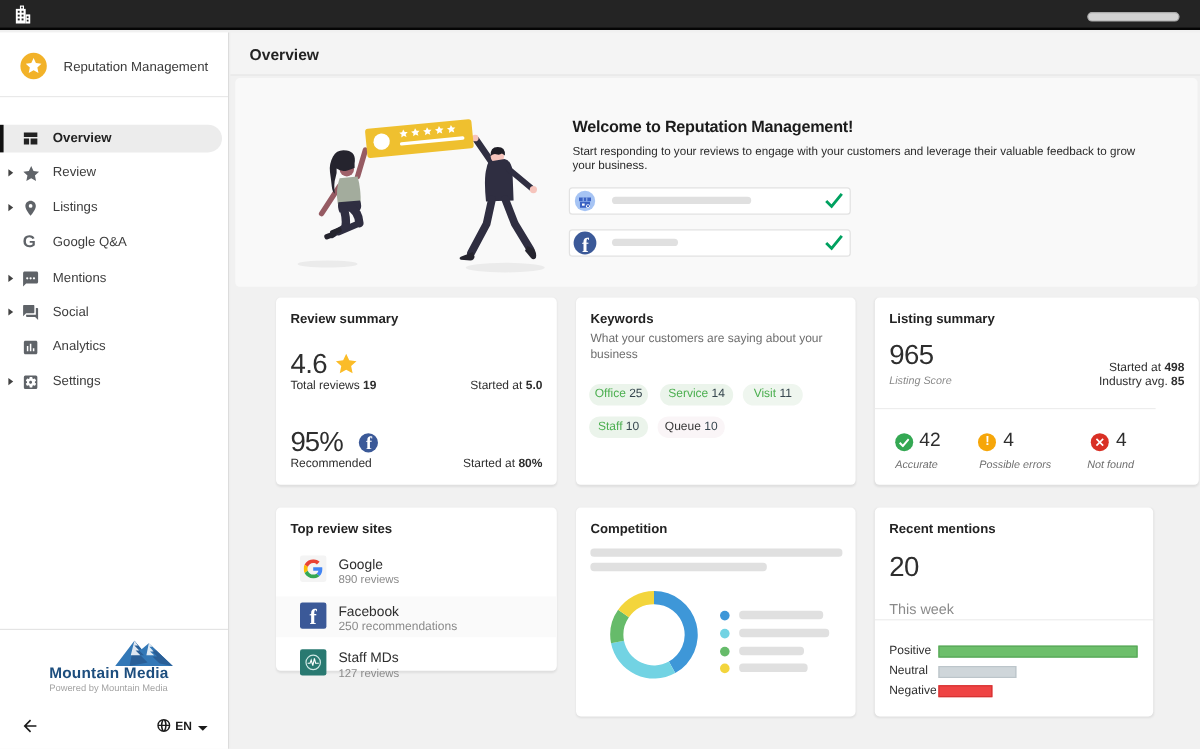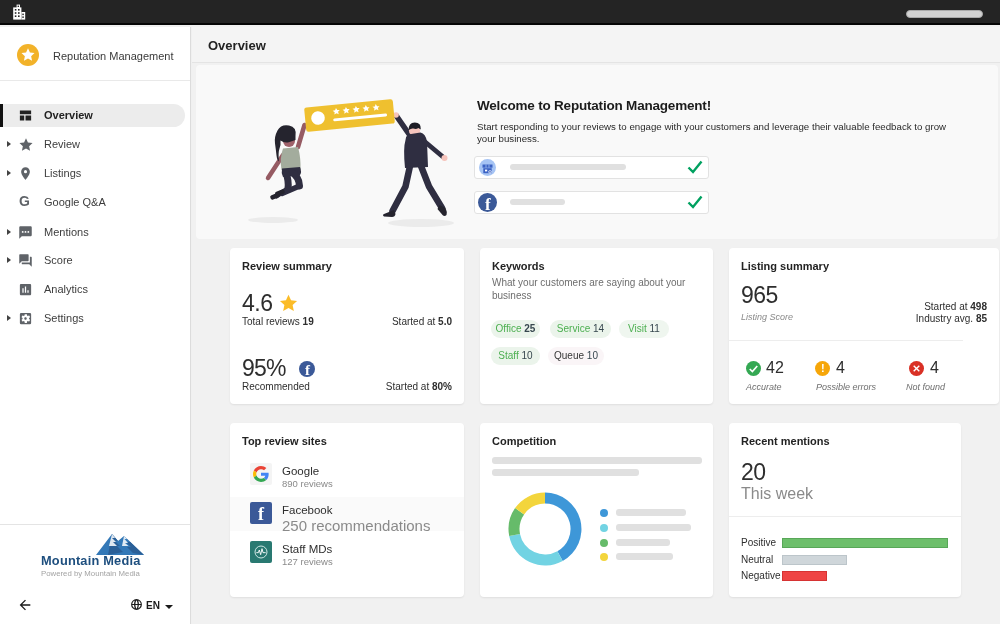--- a/index.html
+++ b/index.html
@@ -95,21 +95,21 @@
         <circle cx="12" cy="11" r="1.5" fill="#fff"></circle>
         <circle cx="16.5" cy="11" r="1.5" fill="#fff"></circle>
       </svg>
     <div class="lbl">Mentions</div>
   </div>
   <div class="mi" style="top:222px">
     <div class="ar"></div>
     <svg class="ic" width="15" height="15" viewBox="0 0 24 24">
         <path fill="#5f6368" d="M21 6h-2v9H6v2c0 .55.45 1 1 1h11l4 4V7c0-.55-.45-1-1-1zM17 12V3c0-.55-.45-1-1-1H3c-.55 0-1 .45-1 1v14l4-4h10c.55 0 1-.45 1-1z"></path>
       </svg>
-    <div class="lbl">Score</div>
+    <div class="lbl">Social</div>
   </div>
   <div class="mi" style="top:251px">
     <svg class="ic" width="15" height="15" viewBox="0 0 24 24">
         <path fill="#5f6368" d="M19 3H5c-1.1 0-2 .9-2 2v14c0 1.1.9 2 2 2h14c1.1 0 2-.9 2-2V5c0-1.1-.9-2-2-2zM9 17H7v-7h2v7zm4 0h-2V7h2v10zm4 0h-2v-4h2v4z"></path>
       </svg>
     <div class="lbl">Analytics</div>
   </div>
   <div class="mi" style="top:280px">
     <div class="ar"></div>
     <svg class="ic" width="15" height="15" viewBox="0 0 24 24">
@@ -227,21 +227,21 @@
   <div class="abs big" style="left:12px;top:109px;letter-spacing:-0.8px">95%</div>
   <div class="abs" style="left:69px;top:113px;width:16px;height:16px;border-radius:50%;background:#3b5998"></div>
   <div class="abs" style="left:75px;top:113.5px;font-size:15px;line-height:16px;font-weight:bold;color:#fff;font-family:'Liberation Serif',serif">f</div>
   <div class="abs" style="left:12px;top:133px;font-size:10px;color:#2e2e2e">Recommended</div>
   <div class="abs" style="right:12px;top:133px;font-size:10px;color:#2e2e2e">Started at <b>80%</b></div>
 </div>
 
 <div class="card" style="left:480px;top:248px;width:233px;height:156px">
   <div class="ct">Keywords</div>
   <div class="abs" style="left:12px;top:29px;width:200px;font-size:10px;line-height:12.5px;color:#6e6e6e">What your customers are saying about your business</div>
-  <div class="pillk" style="left:11px;top:72px;width:49px;background:#ebf4eb"><span style="color:#4caf50">Office</span> <b style="font-weight:bold;color:#37474f">25</b></div>
+  <div class="pillk" style="left:11px;top:72px;width:49px;background:#ebf4eb"><span style="color:#4caf50">Office</span> <b style="font-weight:normal;color:#37474f">25</b></div>
   <div class="pillk" style="left:70px;top:72px;width:61px;background:#ebf4eb"><span style="color:#4caf50">Service</span> <span style="color:#37474f">14</span></div>
   <div class="pillk" style="left:139px;top:72px;width:50px;background:#eff6ef"><span style="color:#4caf50">Visit</span> <span style="color:#37474f">11</span></div>
   <div class="pillk" style="left:11px;top:99px;width:49px;background:#ebf4eb"><span style="color:#4caf50">Staff</span> <span style="color:#37474f">10</span></div>
   <div class="pillk" style="left:68px;top:99px;width:56px;background:#faf5f7"><span style="color:#373737">Queue</span> <span style="color:#37474f">10</span></div>
 </div>
 
 <div class="card" style="left:729px;top:248px;width:270px;height:156px">
   <div class="ct">Listing summary</div>
   <div class="abs big" style="left:12px;top:36px">965</div>
   <div class="abs" style="left:12px;top:64px;font-size:9px;font-style:italic;color:#8a8a8a">Listing Score</div>
@@ -258,36 +258,36 @@
   <div class="abs" style="left:107px;top:112px;font-size:16px;line-height:16px;color:#2e2e2e">4</div>
   <div class="abs" style="left:87px;top:134px;font-size:9px;font-style:italic;color:#6e6e6e">Possible errors</div>
   <div class="abs" style="left:180px;top:113px;width:15px;height:15px;border-radius:50%;background:#d93025"></div>
   <svg class="abs" style="left:184px;top:117px" width="7" height="7" viewBox="0 0 10 10">
       <path d="M1 1 L9 9 M9 1 L1 9" stroke="#fff" stroke-width="2" fill="none"></path>
     </svg>
   <div class="abs" style="left:201px;top:112px;font-size:16px;line-height:16px;color:#2e2e2e">4</div>
   <div class="abs" style="left:177px;top:134px;font-size:9px;font-style:italic;color:#6e6e6e">Not found</div>
 </div>
 
-<div class="card" style="left:230px;top:423px;width:234px;height:174px">
+<div class="card" style="left:230px;top:423px;width:234px;height:136px">
   <div class="ct">Top review sites</div>
   <div class="abs" style="left:0;top:74px;width:234px;height:34px;background:#fafafa"></div>
   <div class="abs" style="left:20px;top:40px;width:22px;height:22px;background:#f4f4f4;border-radius:2px"></div>
   <svg class="abs" style="left:23px;top:43px" width="16" height="16" viewBox="0 0 48 48">
       <path fill="#EA4335" d="M24 9.5c3.54 0 6.71 1.22 9.21 3.6l6.85-6.85C35.9 2.38 30.47 0 24 0 14.62 0 6.51 5.38 2.56 13.22l7.98 6.19C12.43 13.72 17.74 9.5 24 9.5z"></path>
       <path fill="#4285F4" d="M46.98 24.55c0-1.57-.15-3.09-.38-4.55H24v9.02h12.94c-.58 2.96-2.26 5.48-4.78 7.18l7.73 6c4.51-4.18 7.09-10.36 7.09-17.65z"></path>
       <path fill="#FBBC05" d="M10.53 28.59c-.48-1.45-.76-2.99-.76-4.59s.27-3.14.76-4.59l-7.98-6.19C.92 16.46 0 20.12 0 24c0 3.88.92 7.54 2.56 10.78l7.97-6.19z"></path>
       <path fill="#34A853" d="M24 48c6.48 0 11.93-2.13 15.89-5.81l-7.73-6c-2.15 1.45-4.92 2.3-8.16 2.3-6.26 0-11.57-4.22-13.47-9.91l-7.98 6.19C6.51 42.62 14.62 48 24 48z"></path>
     </svg>
   <div class="abs" style="left:52px;top:42px;font-size:11.5px;color:#2e2e2e">Google</div>
   <div class="abs" style="left:52px;top:55px;font-size:9.5px;color:#8a8a8a">890 reviews</div>
   <div class="abs" style="left:20px;top:79px;width:22px;height:22px;background:#3b5998;border-radius:2px"></div>
   <div class="abs" style="left:28px;top:80.5px;font-size:18px;line-height:21px;font-weight:bold;color:#fff;font-family:'Liberation Serif',serif">f</div>
   <div class="abs" style="left:52px;top:81px;font-size:11.5px;color:#2e2e2e">Facebook</div>
-  <div class="abs" style="left:52px;top:94px;font-size:15px;color:#8a8a8a">250 recommendations</div>
+  <div class="abs" style="left:52px;top:94px;font-size:10px;color:#8a8a8a">250 recommendations</div>
   <div class="abs" style="left:20px;top:118px;width:22px;height:22px;background:#297971;border-radius:2px"></div>
   <svg class="abs" style="left:23px;top:121px" width="16" height="16" viewBox="0 0 24 24">
       <circle cx="12" cy="12" r="9" fill="none" stroke="#cfe8e5" stroke-width="1.5"></circle>
       <path d="M5 13 l3 0 1.5-4 2 7 2-9 1.5 6 h4" stroke="#fff" stroke-width="1.4" fill="none"></path>
     </svg>
   <div class="abs" style="left:52px;top:120px;font-size:11.5px;color:#2e2e2e">Staff MDs</div>
   <div class="abs" style="left:52px;top:133px;font-size:9.5px;color:#8a8a8a">127 reviews</div>
 </div>
 
 <div class="card" style="left:480px;top:423px;width:233px;height:174px">
@@ -306,21 +306,21 @@
   <div class="gbar" style="left:136px;top:101px;width:75px;height:7px"></div>
   <div class="abs" style="left:120px;top:116px;width:8px;height:8px;border-radius:50%;background:#66bb6a"></div>
   <div class="gbar" style="left:136px;top:116px;width:54px;height:7px"></div>
   <div class="abs" style="left:120px;top:130px;width:8px;height:8px;border-radius:50%;background:#f3d53c"></div>
   <div class="gbar" style="left:136px;top:130px;width:57px;height:7px"></div>
 </div>
 
 <div class="card" style="left:729px;top:423px;width:232px;height:174px">
   <div class="ct">Recent mentions</div>
   <div class="abs big" style="left:12px;top:38px">20</div>
-  <div class="abs" style="left:12px;top:62px;font-size:16px;color:#8a8a8a">This week</div>
+  <div class="abs" style="left:12px;top:78px;font-size:12px;color:#8a8a8a">This week</div>
   <div class="abs" style="left:0;top:93px;width:232px;border-top:1px solid #ededed"></div>
   <div class="abs" style="left:12px;top:114px;font-size:10px;color:#2e2e2e">Positive</div>
   <div class="abs" style="left:53px;top:115px;width:166px;height:10px;background:#6dbf6b;border:1px solid #58a758"></div>
   <div class="abs" style="left:12px;top:131px;font-size:10px;color:#2e2e2e">Neutral</div>
   <div class="abs" style="left:53px;top:132px;width:65px;height:10px;background:#cfd6da;border:1px solid #bcc5ca"></div>
   <div class="abs" style="left:12px;top:147px;font-size:10px;color:#2e2e2e">Negative</div>
   <div class="abs" style="left:53px;top:148px;width:45px;height:10px;background:#ef4444;border:1px solid #d63333"></div>
 </div>
 
 </body></html>

